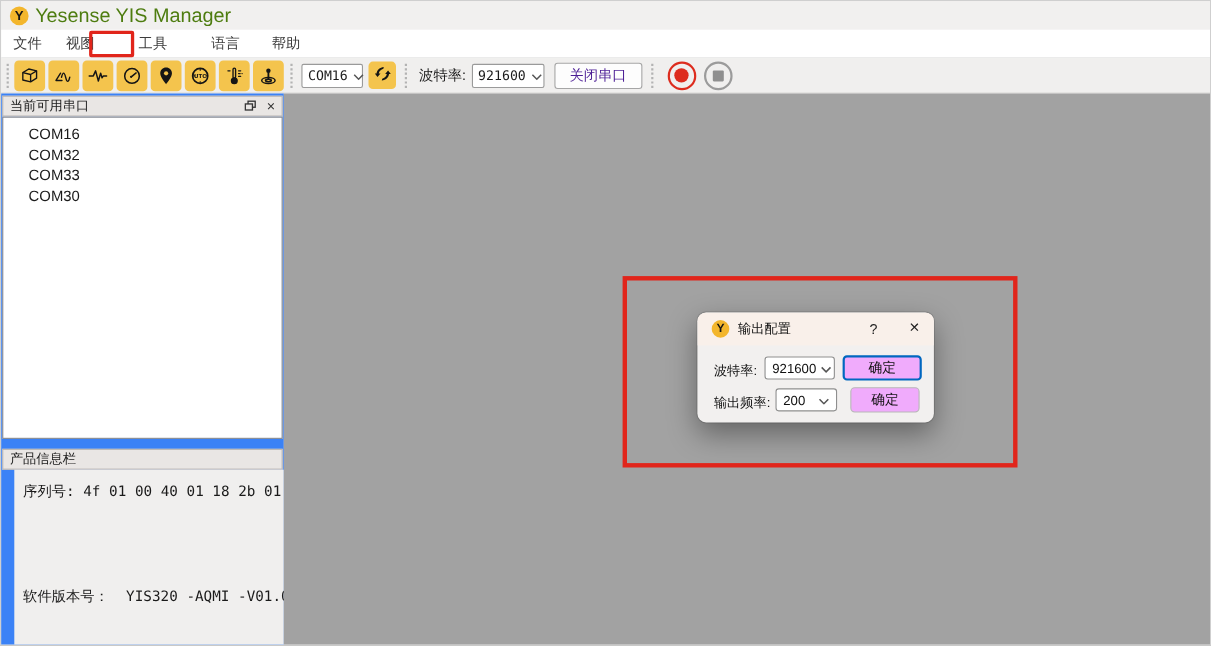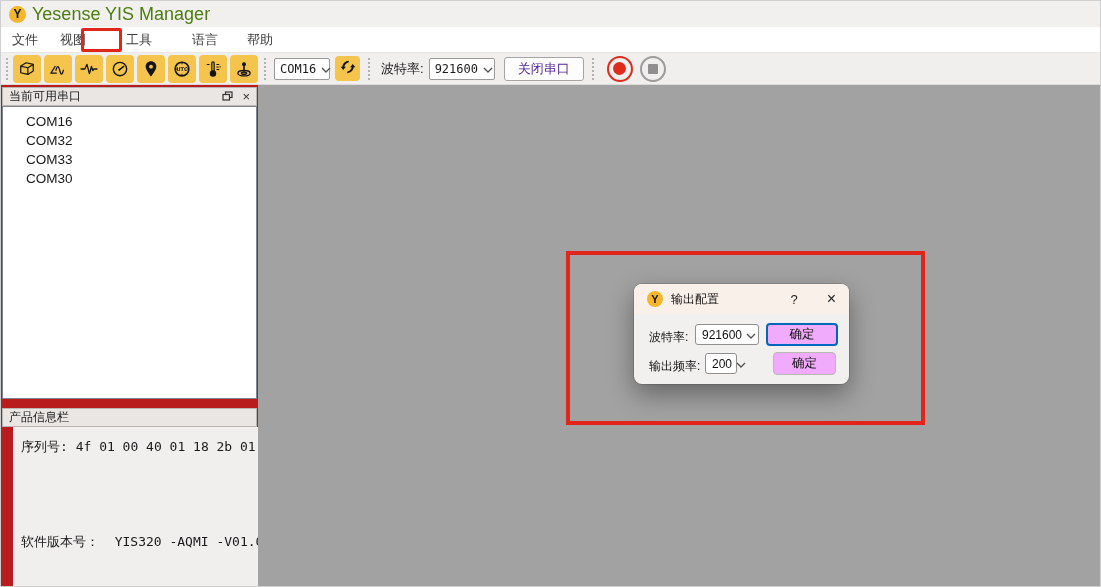--- a/index.html
+++ b/index.html
@@ -28,21 +28,21 @@
   .refresh-btn { width:25px; height:25px; border:none; border-radius:4px; background:#f4c44d; display:flex; align-items:center; justify-content:center; margin-left:5px; padding:0; cursor:pointer; }
   .baud-label { font-size:13px; color:#1a1a1a; margin:0 5px 0 6px; }
   .combo-baud { width:66px; }
   .close-port-btn { margin-left:9px; height:24px; padding:0 13px; background:#fdfdfd; border:1px solid #a6a6a6; border-radius:3px; font-size:13px; color:#4c1d95; cursor:pointer; font-family:inherit; }
   .record-btn { width:26px; height:26px; border-radius:50%; border:2px solid #dd2c1e; background:transparent; margin-left:8px; display:flex; align-items:center; justify-content:center; padding:0; cursor:pointer; }
   .record-dot { width:13px; height:13px; border-radius:50%; background:#dd2c1e; }
   .stop-btn { width:26px; height:26px; border-radius:50%; border:2px solid #9b9b9b; background:transparent; margin-left:7px; display:flex; align-items:center; justify-content:center; padding:0; cursor:pointer; }
   .stop-square { width:10px; height:10px; border-radius:1px; background:#8f8f8f; }
 
   
-  .left-panel { position:absolute; left:0; top:84px; width:257px; height:503px; background:#b91c1c; }
+  .left-panel { position:absolute; left:0; top:84px; width:257px; height:503px; background:#3b82f6; }
   .dock-header { position:absolute; left:1px; right:1px; height:19px; background:#e9e6e4; border:1px solid #b9b5b2; display:flex; align-items:center; padding:0 6px; font-size:12px; color:#1a1a1a; }
   .dock-header .spacer { flex:1; }
   .dock-btn { background:none; border:none; padding:0; margin-left:9px; display:flex; align-items:center; cursor:pointer; color:#333; font-size:13px; line-height:1; }
   .ports-header { top:2px; }
   .port-list { position:absolute; left:1px; right:1px; top:21px; height:293px; background:#ffffff; border:1px solid #7f848e; padding-top:5px; overflow:hidden; }
   .port-item { padding-left:23px; font-size:13.5px; line-height:19px; color:#1a1a1a; cursor:default; }
   .info-header { top:323px; }
   .info-body { position:absolute; left:0; right:0; top:342px; bottom:0; background:#f0efee;margin-left:12px; }
   .info-line { position:absolute; left:8px; font-size:13px; color:#1a1a1a; font-family:"DejaVu Sans Mono","Liberation Mono",monospace; white-space:pre; }
   .serial-line { top:11px; }
@@ -59,21 +59,21 @@
   .dialog-help { background:none; border:none; font-size:13px; color:#222; margin-right:29px; cursor:pointer; padding:0; }
   .dialog-close { background:none; border:none; font-size:16px; color:#222; cursor:pointer; padding:0; line-height:1; }
   .dialog-body { position:relative; height:70px; }
   .dlg-label { position:absolute; font-size:12px; color:#111; }
   .dlg-label-1 { left:15px; top:15px; }
   .dlg-label-2 { left:15px; top:44px; }
   .dlg-combo { position:absolute; height:21px; background:#fff; border:1px solid #8f8f8f; border-radius:3px; display:flex; align-items:center; padding:0 6px; font-size:12px; color:#111; cursor:pointer; }
   .dlg-combo .combo-text { flex:1; }
   .dlg-combo svg { margin-left:4px; flex:0 0 10px; }
   .dlg-combo-1 { left:61px; top:10px; width:64px; }
-  .dlg-combo-2 { left:71px; top:39px; width:32px;justify-content:space-between; }
+  .dlg-combo-2 { left:71px; top:39px; width:56px;justify-content:space-between; }
   .dlg-btn { position:absolute; height:23px; background:#f0abfc; border-radius:4px; font-size:12.5px; color:#111; cursor:pointer; font-family:inherit; }
   .dlg-btn-1 { left:132px; top:9px; width:72px; border:2px solid #0067c0; }
   .dlg-btn-2 { left:139px; top:38px; width:63px; border:1px solid #b8b8b8; }
 
   
   .annotation { position:absolute; border-style:solid; border-color:#e1251b; pointer-events:none; background:transparent; }
   .annotation-tools { left:80px; top:27px; width:41px; height:24px; border-width:3px; border-radius:2px; }
   .annotation-dialog { left:565px; top:250px; width:359px; height:174px; border-width:4px; }
 </style>
 </head>

